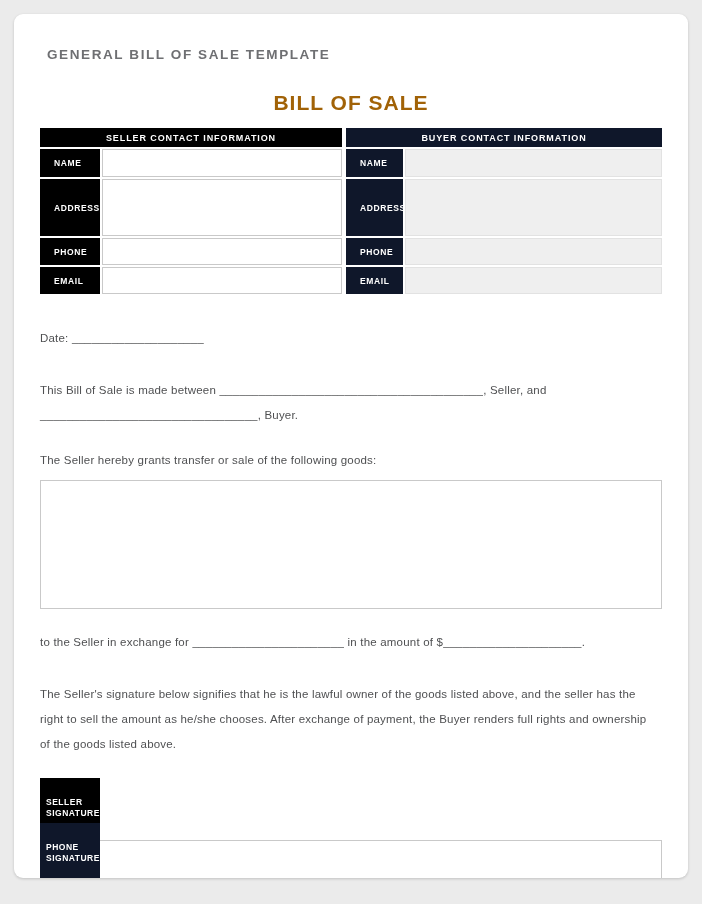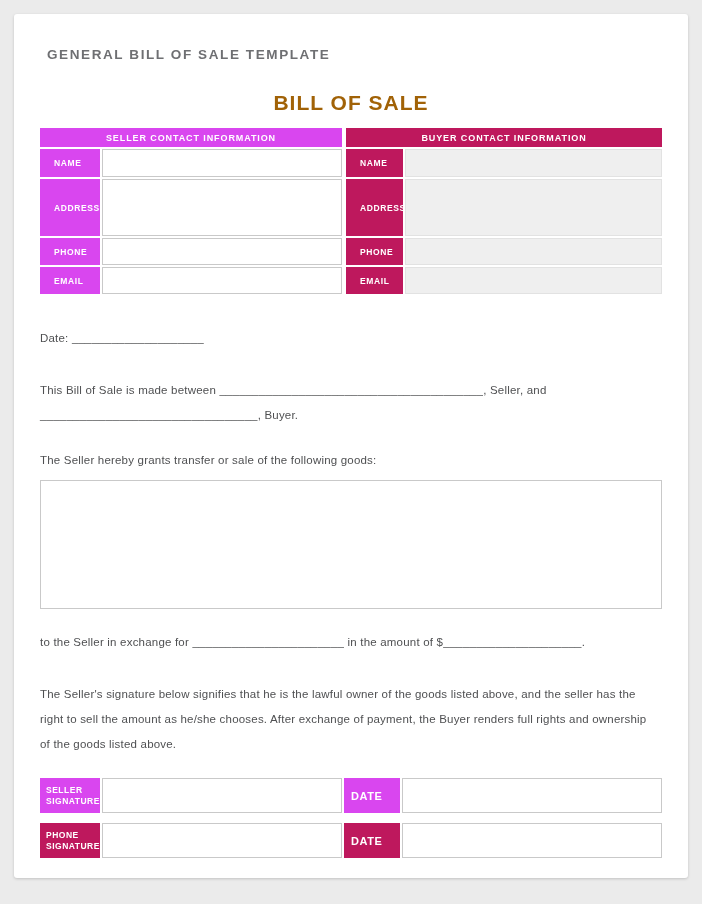--- a/index.html
+++ b/index.html
@@ -7,21 +7,21 @@
   body {
     font-family: "Liberation Sans", sans-serif;
     background: #ebebeb;
     position: relative;
   }
   .page {
     position: absolute;
     left: 14px; top: 14px;
     width: 674px; height: 864px;
     background: #ffffff;
-    border-radius: 3px;
+    border-radius: 9px;
     box-shadow: 0 1px 3px rgba(0,0,0,0.18);
     padding: 33px 26px 0 26px;
     overflow: hidden;
   }
   .template-heading {
     font-size: 13.5px;
     font-weight: bold;
     letter-spacing: 1.6px;
     color: #6e6f72;
     padding-left: 7px;
@@ -51,22 +51,22 @@
   .thead {
     grid-column: 1 / 3;
     display: flex;
     align-items: center;
     justify-content: center;
     color: #ffffff;
     font-size: 9px;
     font-weight: bold;
     letter-spacing: 0.9px;
   }
-  .navy-bg  { background: #d946ef; }
-  .steel-bg { background: #be185d; }
+  .navy-bg  { background: #000000; }
+  .steel-bg { background: #0f172a; }
   .lbl {
     display: flex;
     align-items: center;
     padding-left: 14px;
     color: #ffffff;
     font-size: 8.5px;
     font-weight: bold;
     letter-spacing: 0.6px;
   }
   .cell-white {
@@ -93,20 +93,21 @@
     border: 1px solid #c9c9c9;
     background: #ffffff;
   }
   .exchange-line { margin-top: 21px; }
   .sig-para { margin-top: 27px; }
   .sig-row {
     display: flex;
     gap: 2px;
     height: 35px;
     align-items: stretch;
+    flex-direction: column;
   }
   .sig-row-1 { margin-top: 21px; }
   .sig-row-2 { margin-top: 10px; }
   .sig-lbl {
     width: 60px;
     flex: 0 0 60px;
     display: flex;
     align-items: center;
     padding-left: 6px;
     color: #ffffff;

